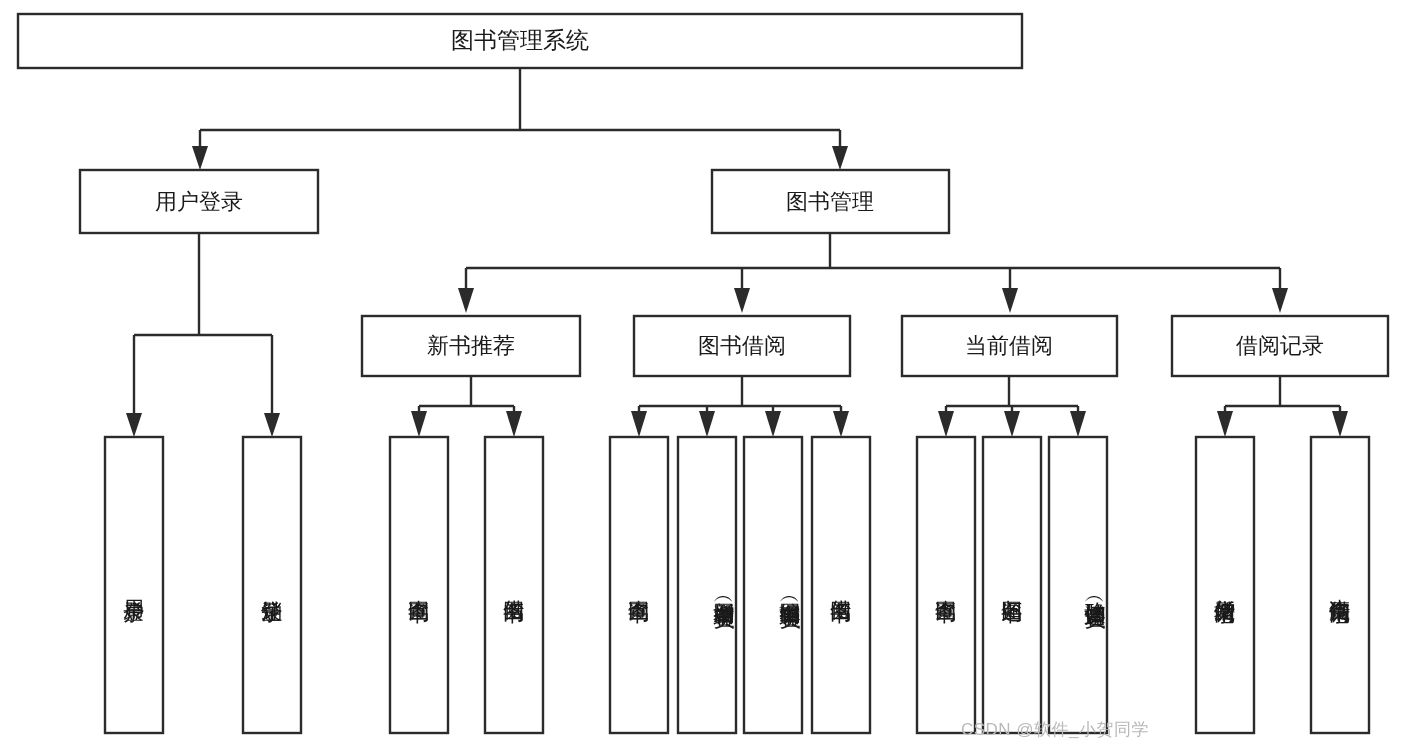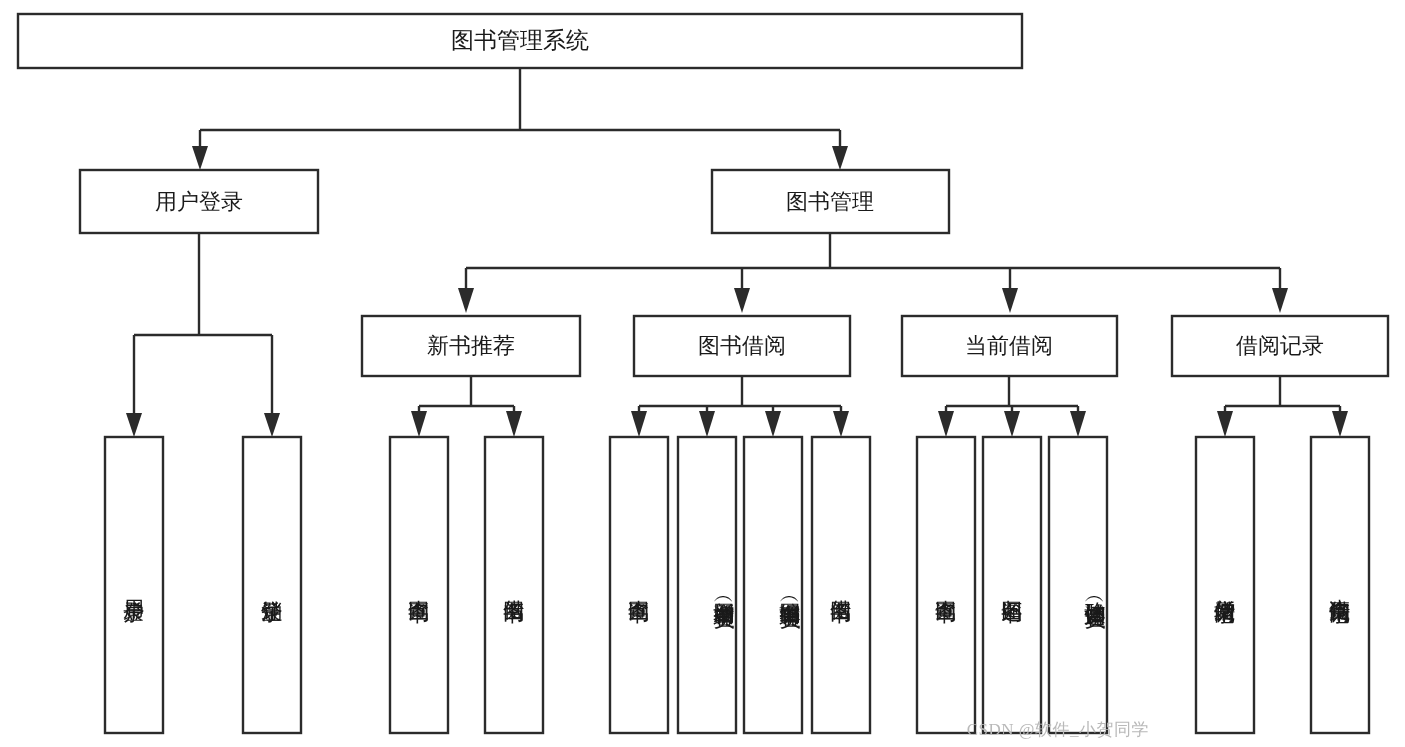--- a/index.html
+++ b/index.html
@@ -68,21 +68,21 @@
     writing-mode: vertical-rl;
     text-orientation: upright;
     letter-spacing: 1px;
     white-space: nowrap;
     pointer-events: none;
   }
   #watermark {
     position: absolute;
     right: 8px;
     bottom: 6px;
-    font-family: Liberation Serif, serif;
+    font-family: Liberation Sans, sans-serif;
     font-size: 17px;
     color: #b9b9b9;
     letter-spacing: 0.5px;
     white-space: nowrap;
   }
 </style>
 </head>
 <body>
 
 <div id="diagram-root">

